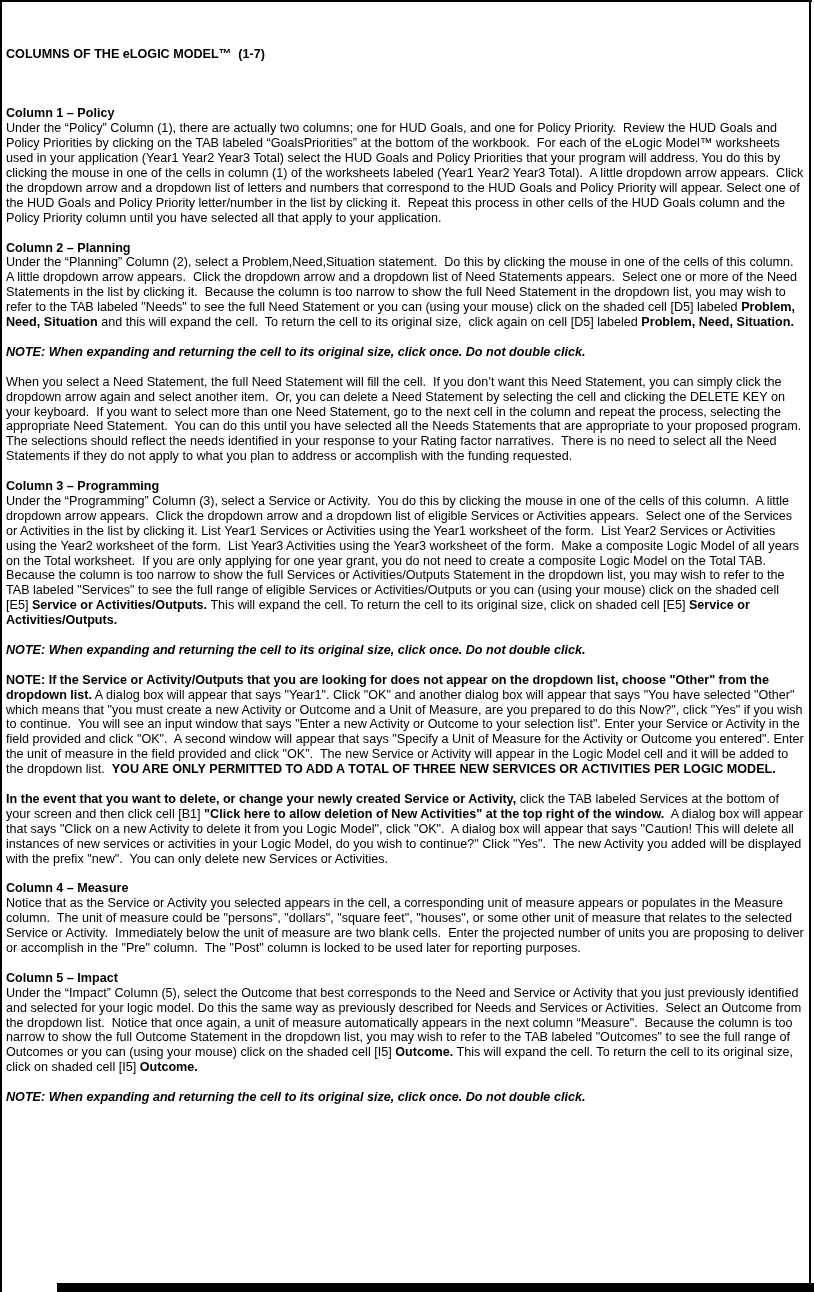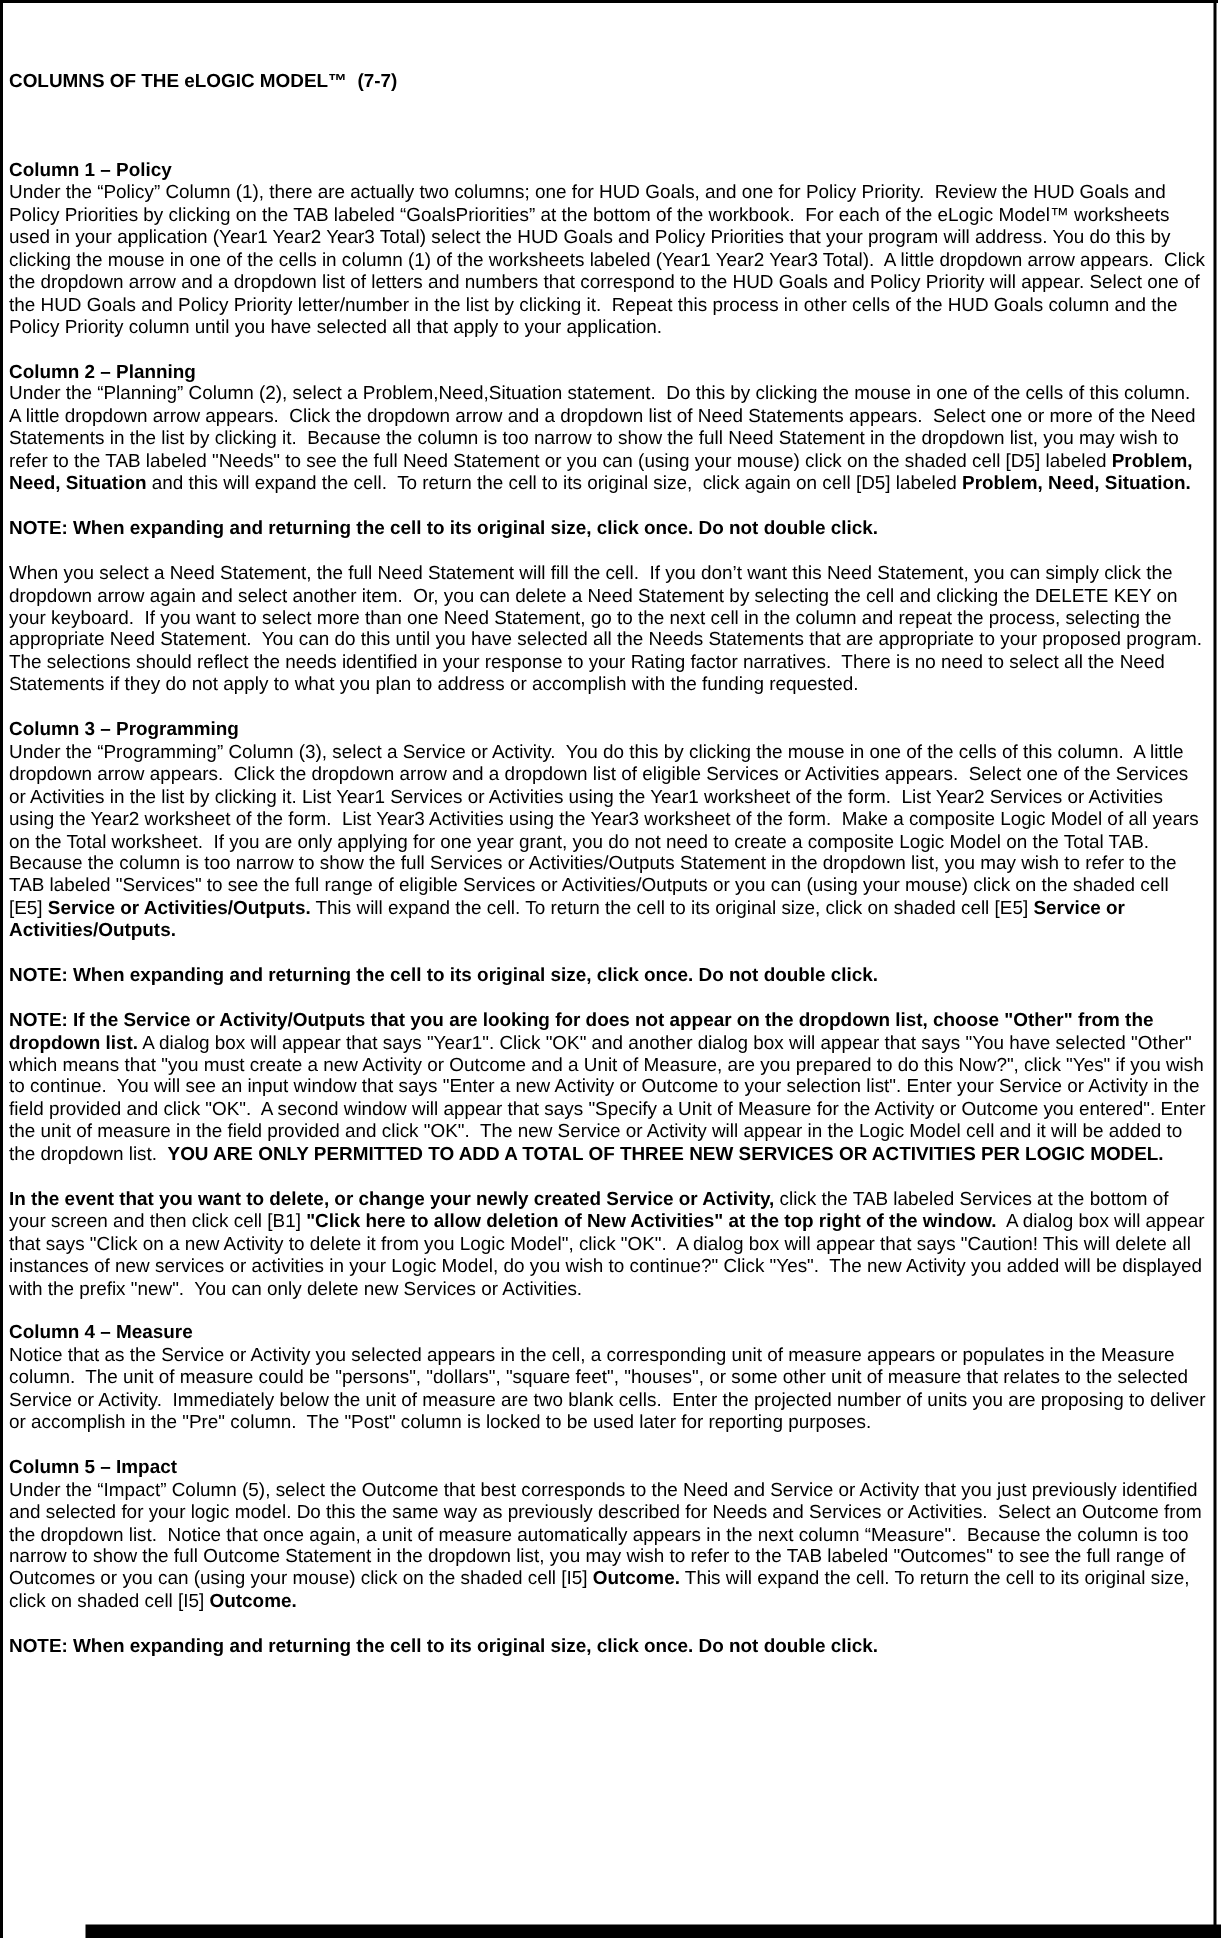--- a/index.html
+++ b/index.html
@@ -15,30 +15,30 @@
   .border-right{position:absolute;top:0;left:809px;bottom:0;width:2px;background:#000;}
   .bottom-bar{position:absolute;left:57px;right:0;bottom:0;height:9px;background:#000;}
   .content{
     position:absolute;left:6px;top:17px;width:798px;
     font-size:12.6px;line-height:14.9px;
     white-space:pre-wrap;
   }
   .content p{margin:0 0 14.9px 0;padding:0;}
   .content p.heading{margin:0;font-weight:bold;}
   .content p.title{font-weight:bold;margin:0 0 14.9px 0;}
-  .content p.note{font-weight:bold;}
+  .content p.note{font-weight:bold;font-style:italic;}
   .b{font-weight:bold;text-align:right;}
 </style>
 </head>
 <body>
 
 <div class="page">
   <div class="border-top"></div>
   <div class="border-left"></div>
   <div class="border-right"></div>
 
   <div class="content">
-    <p class="title">COLUMNS OF THE eLOGIC MODEL™  (7-7)</p>
+    <p class="title">COLUMNS OF THE eLOGIC MODEL™  (1-7)</p>
     <div><p class="heading"><span class="b">Column 1 – Policy</span></p><p class="para"><span>Under the “Policy” Column (1), there are actually two columns; one for HUD Goals, and one for Policy Priority.  Review the HUD Goals and Policy Priorities by clicking on the TAB labeled “GoalsPriorities” at the bottom of the workbook.  For each of the eLogic Model™ worksheets used in your application (Year1 Year2 Year3 Total) select the HUD Goals and Policy Priorities that your program will address. You do this by clicking the mouse in one of the cells in column (1) of the worksheets labeled (Year1 Year2 Year3 Total).  A little dropdown arrow appears.  Click the dropdown arrow and a dropdown list of letters and numbers that correspond to the HUD Goals and Policy Priority will appear. Select one of the HUD Goals and Policy Priority letter/number in the list by clicking it.  Repeat this process in other cells of the HUD Goals column and the Policy Priority column until you have selected all that apply to your application.</span></p><p class="heading"><span class="b">Column 2 – Planning</span></p><p class="para"><span>Under the “Planning” Column (2), select a Problem,Need,Situation statement.  Do this by clicking the mouse in one of the cells of this column.  A little dropdown arrow appears.  Click the dropdown arrow and a dropdown list of Need Statements appears.  Select one or more of the Need Statements in the list by clicking it.  Because the column is too narrow to show the full Need Statement in the dropdown list, you may wish to refer to the TAB labeled "Needs" to see the full Need Statement or you can (using your mouse) click on the shaded cell [D5] labeled </span><span class="b">Problem, Need, Situation</span><span> and this will expand the cell.  To return the cell to its original size,  click again on cell [D5] labeled </span><span class="b">Problem, Need, Situation.</span></p><p class="note"><span class="b">NOTE: When expanding and returning the cell to its original size, click once. Do not double click.</span></p><p class="para"><span>When you select a Need Statement, the full Need Statement will fill the cell.  If you don’t want this Need Statement, you can simply click the dropdown arrow again and select another item.  Or, you can delete a Need Statement by selecting the cell and clicking the DELETE KEY on your keyboard.  If you want to select more than one Need Statement, go to the next cell in the column and repeat the process, selecting the appropriate Need Statement.  You can do this until you have selected all the Needs Statements that are appropriate to your proposed program.  The selections should reflect the needs identified in your response to your Rating factor narratives.  There is no need to select all the Need Statements if they do not apply to what you plan to address or accomplish with the funding requested.</span></p><p class="heading"><span class="b">Column 3 – Programming</span></p><p class="para"><span>Under the “Programming” Column (3), select a Service or Activity.  You do this by clicking the mouse in one of the cells of this column.  A little dropdown arrow appears.  Click the dropdown arrow and a dropdown list of eligible Services or Activities appears.  Select one of the Services or Activities in the list by clicking it. List Year1 Services or Activities using the Year1 worksheet of the form.  List Year2 Services or Activities using the Year2 worksheet of the form.  List Year3 Activities using the Year3 worksheet of the form.  Make a composite Logic Model of all years on the Total worksheet.  If you are only applying for one year grant, you do not need to create a composite Logic Model on the Total TAB.  Because the column is too narrow to show the full Services or Activities/Outputs Statement in the dropdown list, you may wish to refer to the TAB labeled "Services" to see the full range of eligible Services or Activities/Outputs or you can (using your mouse) click on the shaded cell [E5] </span><span class="b">Service or Activities/Outputs.</span><span> This will expand the cell. To return the cell to its original size, click on shaded cell [E5] </span><span class="b">Service or Activities/Outputs.</span></p><p class="note"><span class="b">NOTE: When expanding and returning the cell to its original size, click once. Do not double click.</span></p><p class="para"><span class="b">NOTE: If the Service or Activity/Outputs that you are looking for does not appear on the dropdown list, choose "Other" from the dropdown list.</span><span> A dialog box will appear that says "Year1". Click "OK" and another dialog box will appear that says "You have selected "Other" which means that "you must create a new Activity or Outcome and a Unit of Measure, are you prepared to do this Now?", click "Yes" if you wish to continue.  You will see an input window that says "Enter a new Activity or Outcome to your selection list". Enter your Service or Activity in the field provided and click "OK".  A second window will appear that says "Specify a Unit of Measure for the Activity or Outcome you entered". Enter the unit of measure in the field provided and click "OK".  The new Service or Activity will appear in the Logic Model cell and it will be added to the dropdown list.  </span><span class="b">YOU ARE ONLY PERMITTED TO ADD A TOTAL OF THREE NEW SERVICES OR ACTIVITIES PER LOGIC MODEL.</span></p><p class="para"><span class="b">In the event that you want to delete, or change your newly created Service or Activity,</span><span> click the TAB labeled Services at the bottom of your screen and then click cell [B1] </span><span class="b">"Click here to allow deletion of New Activities" at the top right of the window.</span><span>  A dialog box will appear that says "Click on a new Activity to delete it from you Logic Model", click "OK".  A dialog box will appear that says "Caution! This will delete all instances of new services or activities in your Logic Model, do you wish to continue?" Click "Yes".  The new Activity you added will be displayed with the prefix "new".  You can only delete new Services or Activities.</span></p><p class="heading"><span class="b">Column 4 – Measure</span></p><p class="para"><span>Notice that as the Service or Activity you selected appears in the cell, a corresponding unit of measure appears or populates in the Measure column.  The unit of measure could be "persons", "dollars", "square feet", "houses", or some other unit of measure that relates to the selected Service or Activity.  Immediately below the unit of measure are two blank cells.  Enter the projected number of units you are proposing to deliver or accomplish in the "Pre" column.  The "Post" column is locked to be used later for reporting purposes.</span></p><p class="heading"><span class="b">Column 5 – Impact</span></p><p class="para"><span>Under the “Impact” Column (5), select the Outcome that best corresponds to the Need and Service or Activity that you just previously identified and selected for your logic model. Do this the same way as previously described for Needs and Services or Activities.  Select an Outcome from the dropdown list.  Notice that once again, a unit of measure automatically appears in the next column “Measure".  Because the column is too narrow to show the full Outcome Statement in the dropdown list, you may wish to refer to the TAB labeled "Outcomes" to see the full range of Outcomes or you can (using your mouse) click on the shaded cell [I5] </span><span class="b">Outcome.</span><span> This will expand the cell. To return the cell to its original size, click on shaded cell [I5] </span><span class="b">Outcome.</span></p><p class="note"><span class="b">NOTE: When expanding and returning the cell to its original size, click once. Do not double click.</span></p></div>
   </div>
 
   <div class="bottom-bar"></div>
 </div>
 
 </body></html>

